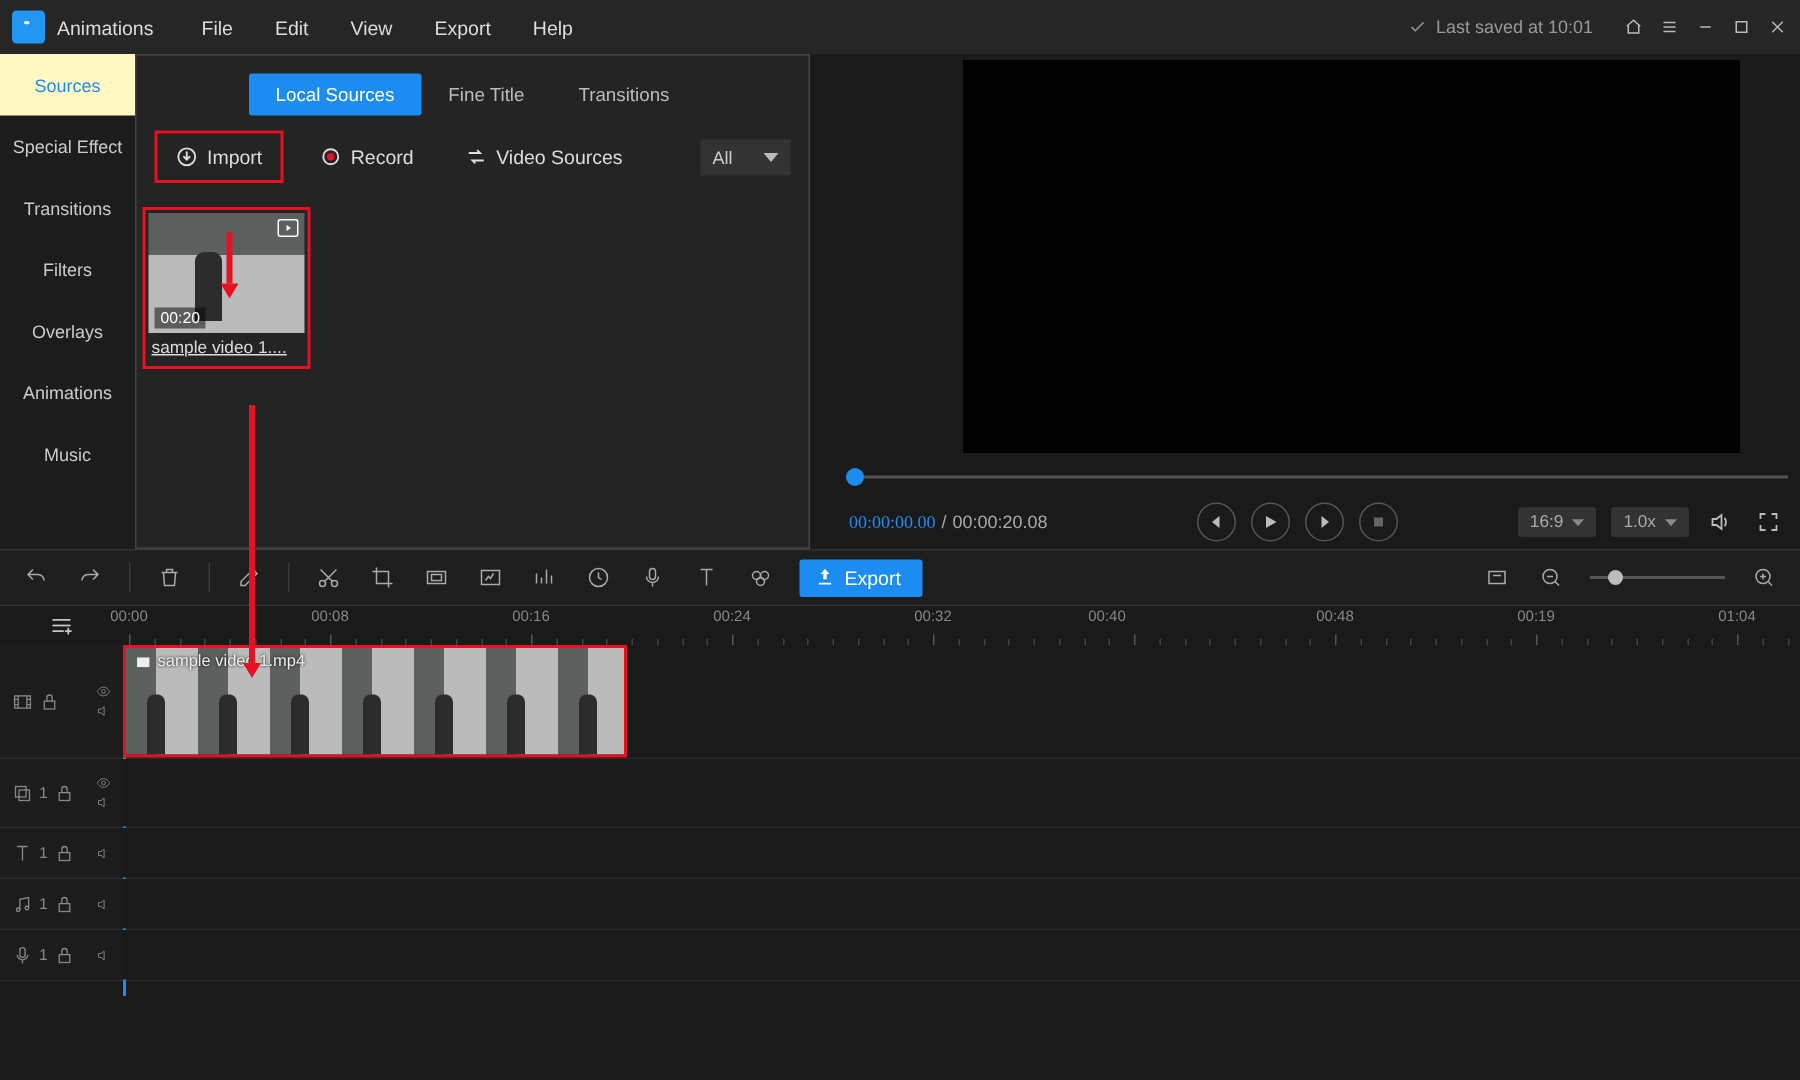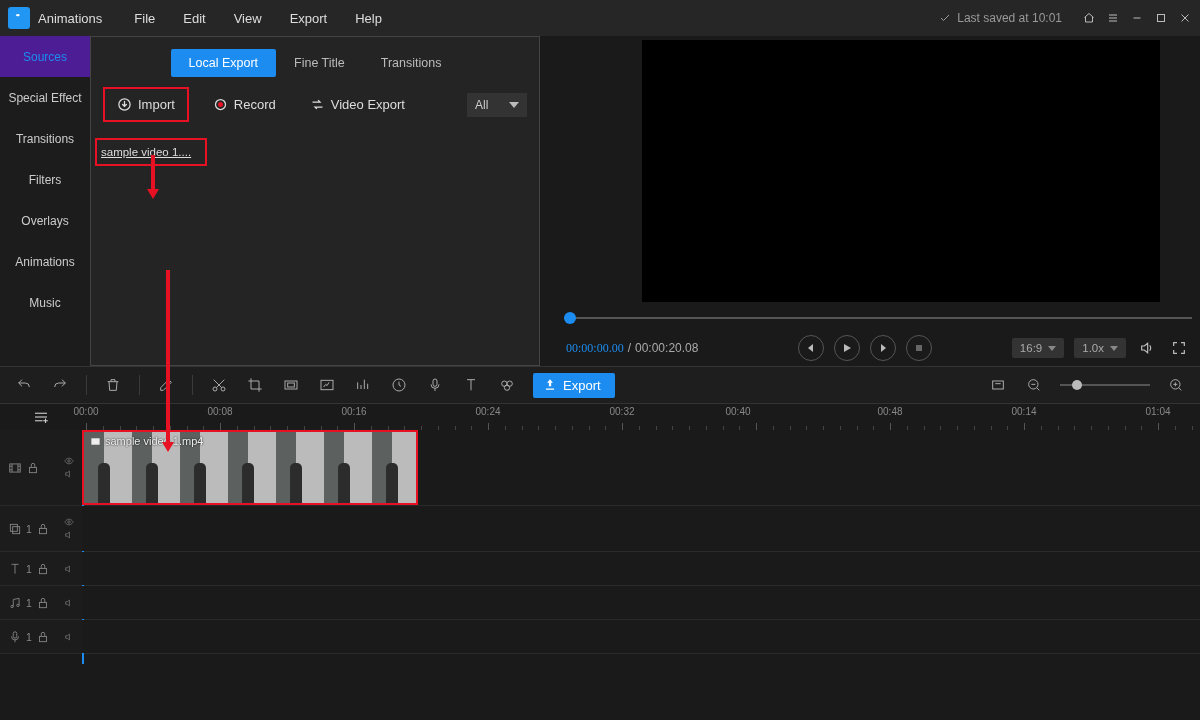--- a/index.html
+++ b/index.html
@@ -16,21 +16,21 @@
 .win-controls { display: flex; gap: 2px; }
 .win-btn { width: 22px; height: 22px; display: flex; align-items: center; justify-content: center; cursor: pointer; color: #bbb; }
 .win-btn svg { width: 12px; height: 12px; }
 
 
 .upper { height: 330px; display: flex; }
 
 
 .left-nav { width: 90px; background: #1c1c1c; display: flex; flex-direction: column; }
 .left-nav-item { height: 41px; display: flex; align-items: center; justify-content: center; font-size: 12px; color: #ccc; cursor: pointer; }
-.left-nav-item.active { color: #1d8cf0; background: #4c1d95; }
+.left-nav-item.active { color: #1d8cf0; background: #fef9c3; }
 
 
 .media-panel { width: 450px; background: #242424; border: 1px solid #444; display: flex; flex-direction: column; position: relative; }
 .tabs { display: flex; padding: 12px 14px 0; gap: 0; justify-content: center; }
 .tab { padding: 7px 18px; font-size: 12.5px; cursor: pointer; color: #bbb; }
 .tab.active { background: #1d8cf0; color: #fff; border-radius: 2px; }
 .toolbar-import { display: flex; align-items: center; gap: 14px; padding: 10px 12px 8px; }
 .tool-btn { display: flex; align-items: center; gap: 6px; font-size: 13px; cursor: pointer; color: #ddd; padding: 6px 10px; }
 .tool-btn svg { width: 15px; height: 15px; }
 .import-box { border: 2px solid #e81123; padding: 2px; }
@@ -170,21 +170,21 @@
     <div class="left-nav-item">Special Effect</div>
     <div class="left-nav-item">Transitions</div>
     <div class="left-nav-item">Filters</div>
     <div class="left-nav-item">Overlays</div>
     <div class="left-nav-item">Animations</div>
     <div class="left-nav-item">Music</div>
   </div>
 
   <div class="media-panel">
     <div class="tabs">
-      <div class="tab active">Local Export</div>
+      <div class="tab active">Local Sources</div>
       <div class="tab">Fine Title</div>
       <div class="tab">Transitions</div>
     </div>
     <div class="toolbar-import">
       <div class="import-box">
         <div class="tool-btn">
           <svg viewBox="0 0 24 24" stroke="#ddd" fill="none" stroke-width="2">
               <circle cx="12" cy="12" r="9"></circle>
               <path d="M12 7v8 M9 12l3 3 3-3" stroke-linecap="round"></path>
             </svg>
@@ -195,31 +195,36 @@
         <svg viewBox="0 0 24 24">
             <circle cx="12" cy="12" r="8" fill="none" stroke="#ddd" stroke-width="2"></circle>
             <circle cx="12" cy="12" r="4" fill="#e81123"></circle>
           </svg>
         <span>Record</span>
       </div>
       <div class="tool-btn">
         <svg viewBox="0 0 24 24" stroke="#ddd" fill="none" stroke-width="2">
             <path d="M4 8 h12 l-3 -3 M20 16 h-12 l3 3"></path>
           </svg>
-        <span>Video Export</span>
+        <span>Video Sources</span>
       </div>
       <div class="dropdown">
         <span>All</span>
         <svg width="10" height="6" viewBox="0 0 10 6">
             <path d="M0 0 L5 6 L10 0" fill="#bbb"></path>
           </svg>
       </div>
     </div>
     <div class="media-grid">
       <div class="media-thumb">
+        <div class="thumb-img">
+          <div class="thumb-figure"></div>
+          <div class="thumb-badge"></div>
+          <div class="thumb-dur">00:20</div>
+        </div>
         <div class="thumb-name">sample video 1....</div>
       </div>
     </div>
 
     <div class="arrow1">
         <div class="arrow-stem"></div>
         <div class="arrow-head"></div>
       </div>
   </div>
 
@@ -461,21 +466,21 @@
       <div class="ruler-tick-minor" style="left: 791.25px;"></div>
       <span class="ruler-tick" style="left: 808px;">00:48</span>
       <div class="ruler-tick-major" style="left: 808px;"></div>
       <div class="ruler-tick-minor" style="left: 824.75px;"></div>
       <div class="ruler-tick-minor" style="left: 841.5px;"></div>
       <div class="ruler-tick-minor" style="left: 858.25px;"></div>
       <div class="ruler-tick-minor" style="left: 875px;"></div>
       <div class="ruler-tick-minor" style="left: 891.75px;"></div>
       <div class="ruler-tick-minor" style="left: 908.5px;"></div>
       <div class="ruler-tick-minor" style="left: 925.25px;"></div>
-      <span class="ruler-tick" style="left: 942px;">00:14</span>
+      <span class="ruler-tick" style="left: 942px;">00:19</span>
       <div class="ruler-tick-major" style="left: 942px;"></div>
       <div class="ruler-tick-minor" style="left: 958.75px;"></div>
       <div class="ruler-tick-minor" style="left: 975.5px;"></div>
       <div class="ruler-tick-minor" style="left: 992.25px;"></div>
       <div class="ruler-tick-minor" style="left: 1009px;"></div>
       <div class="ruler-tick-minor" style="left: 1025.75px;"></div>
       <div class="ruler-tick-minor" style="left: 1042.5px;"></div>
       <div class="ruler-tick-minor" style="left: 1059.25px;"></div>
       <span class="ruler-tick" style="left: 1076px;">01:04</span>
       <div class="ruler-tick-major" style="left: 1076px;"></div>

